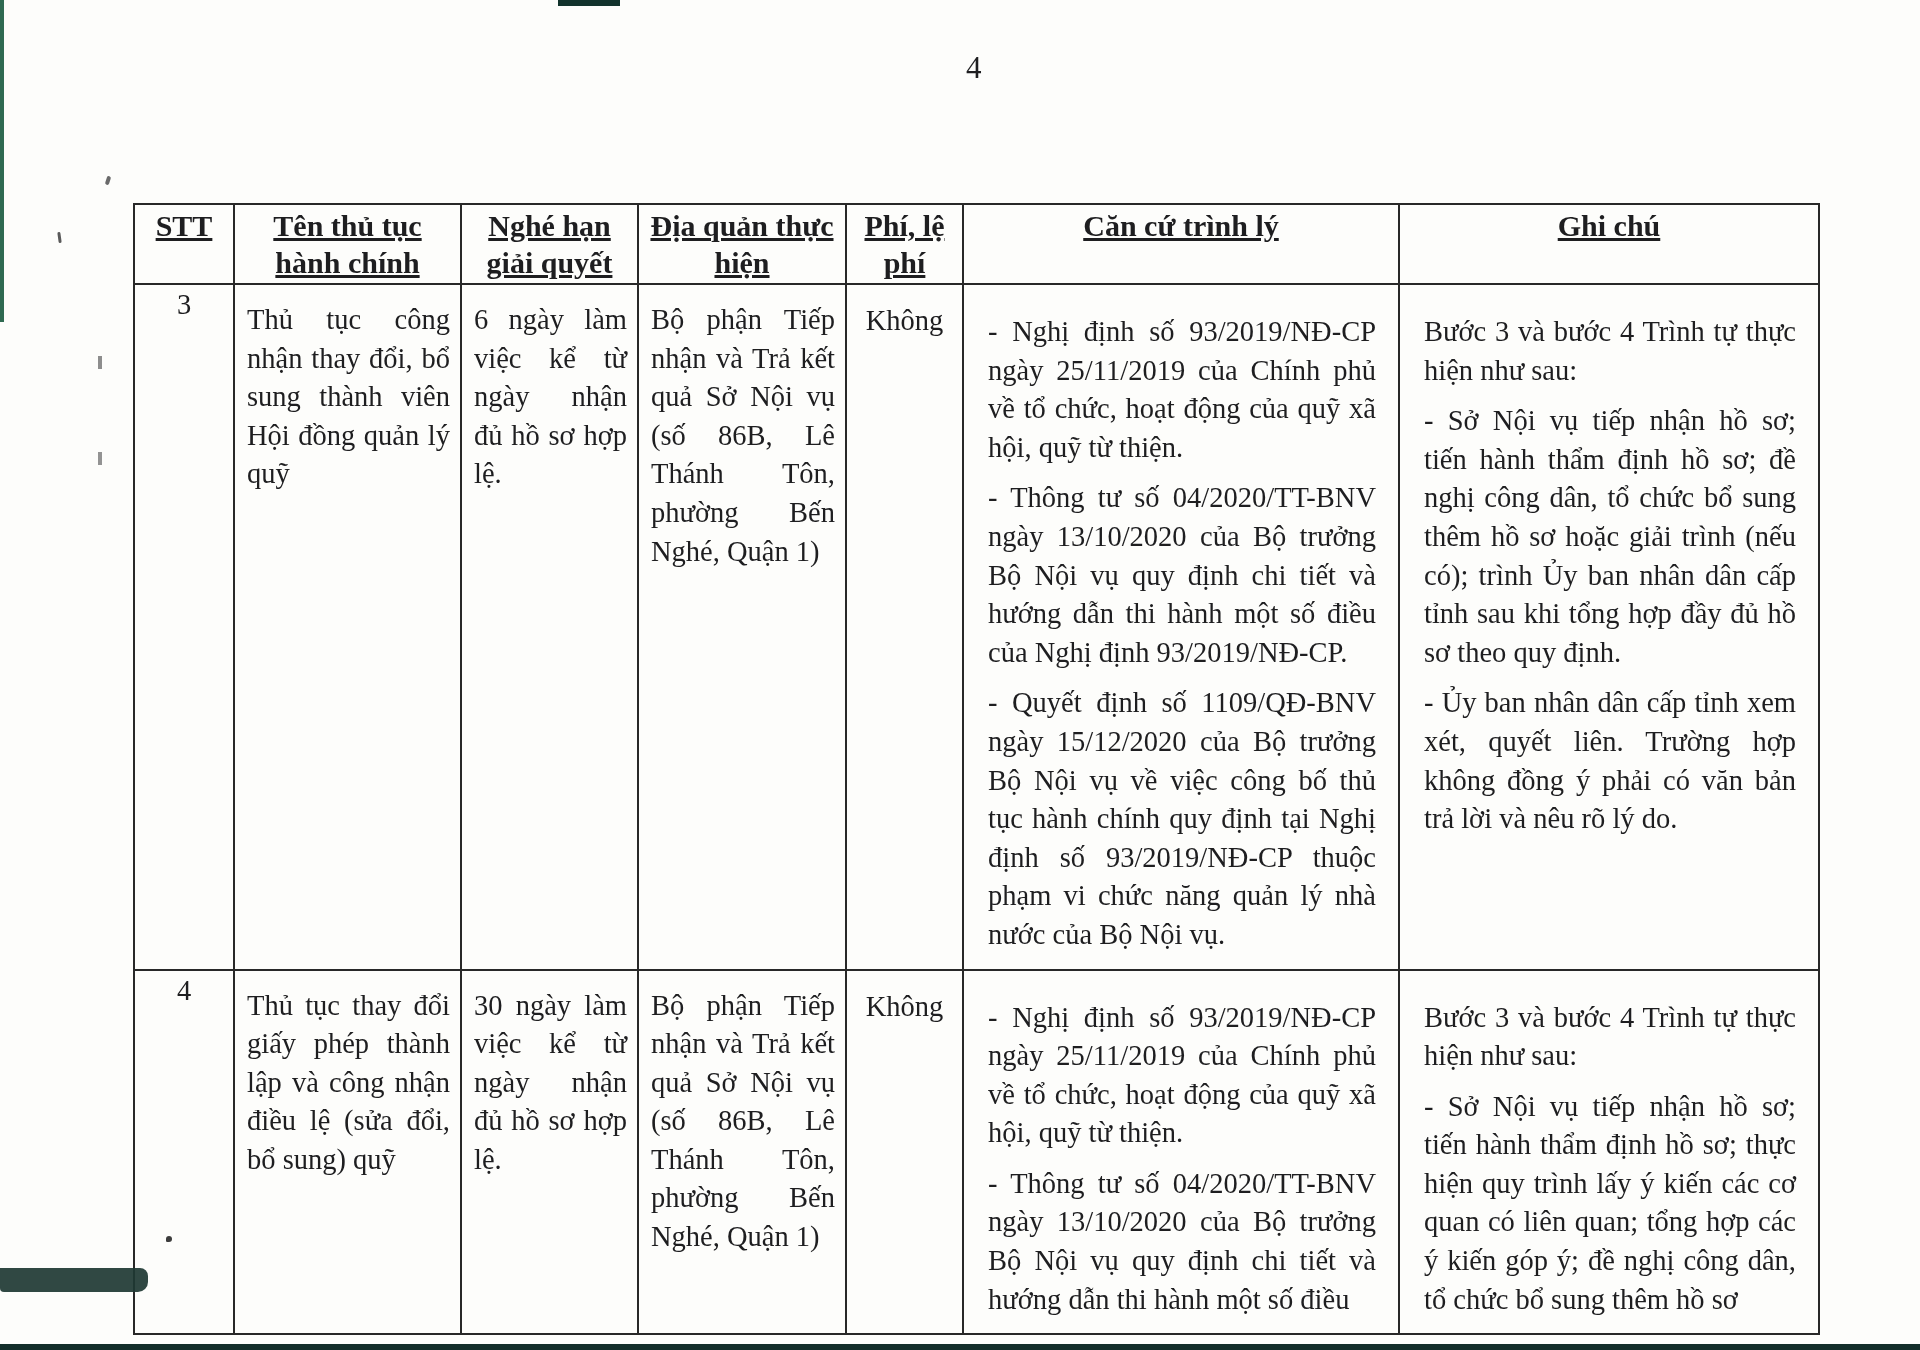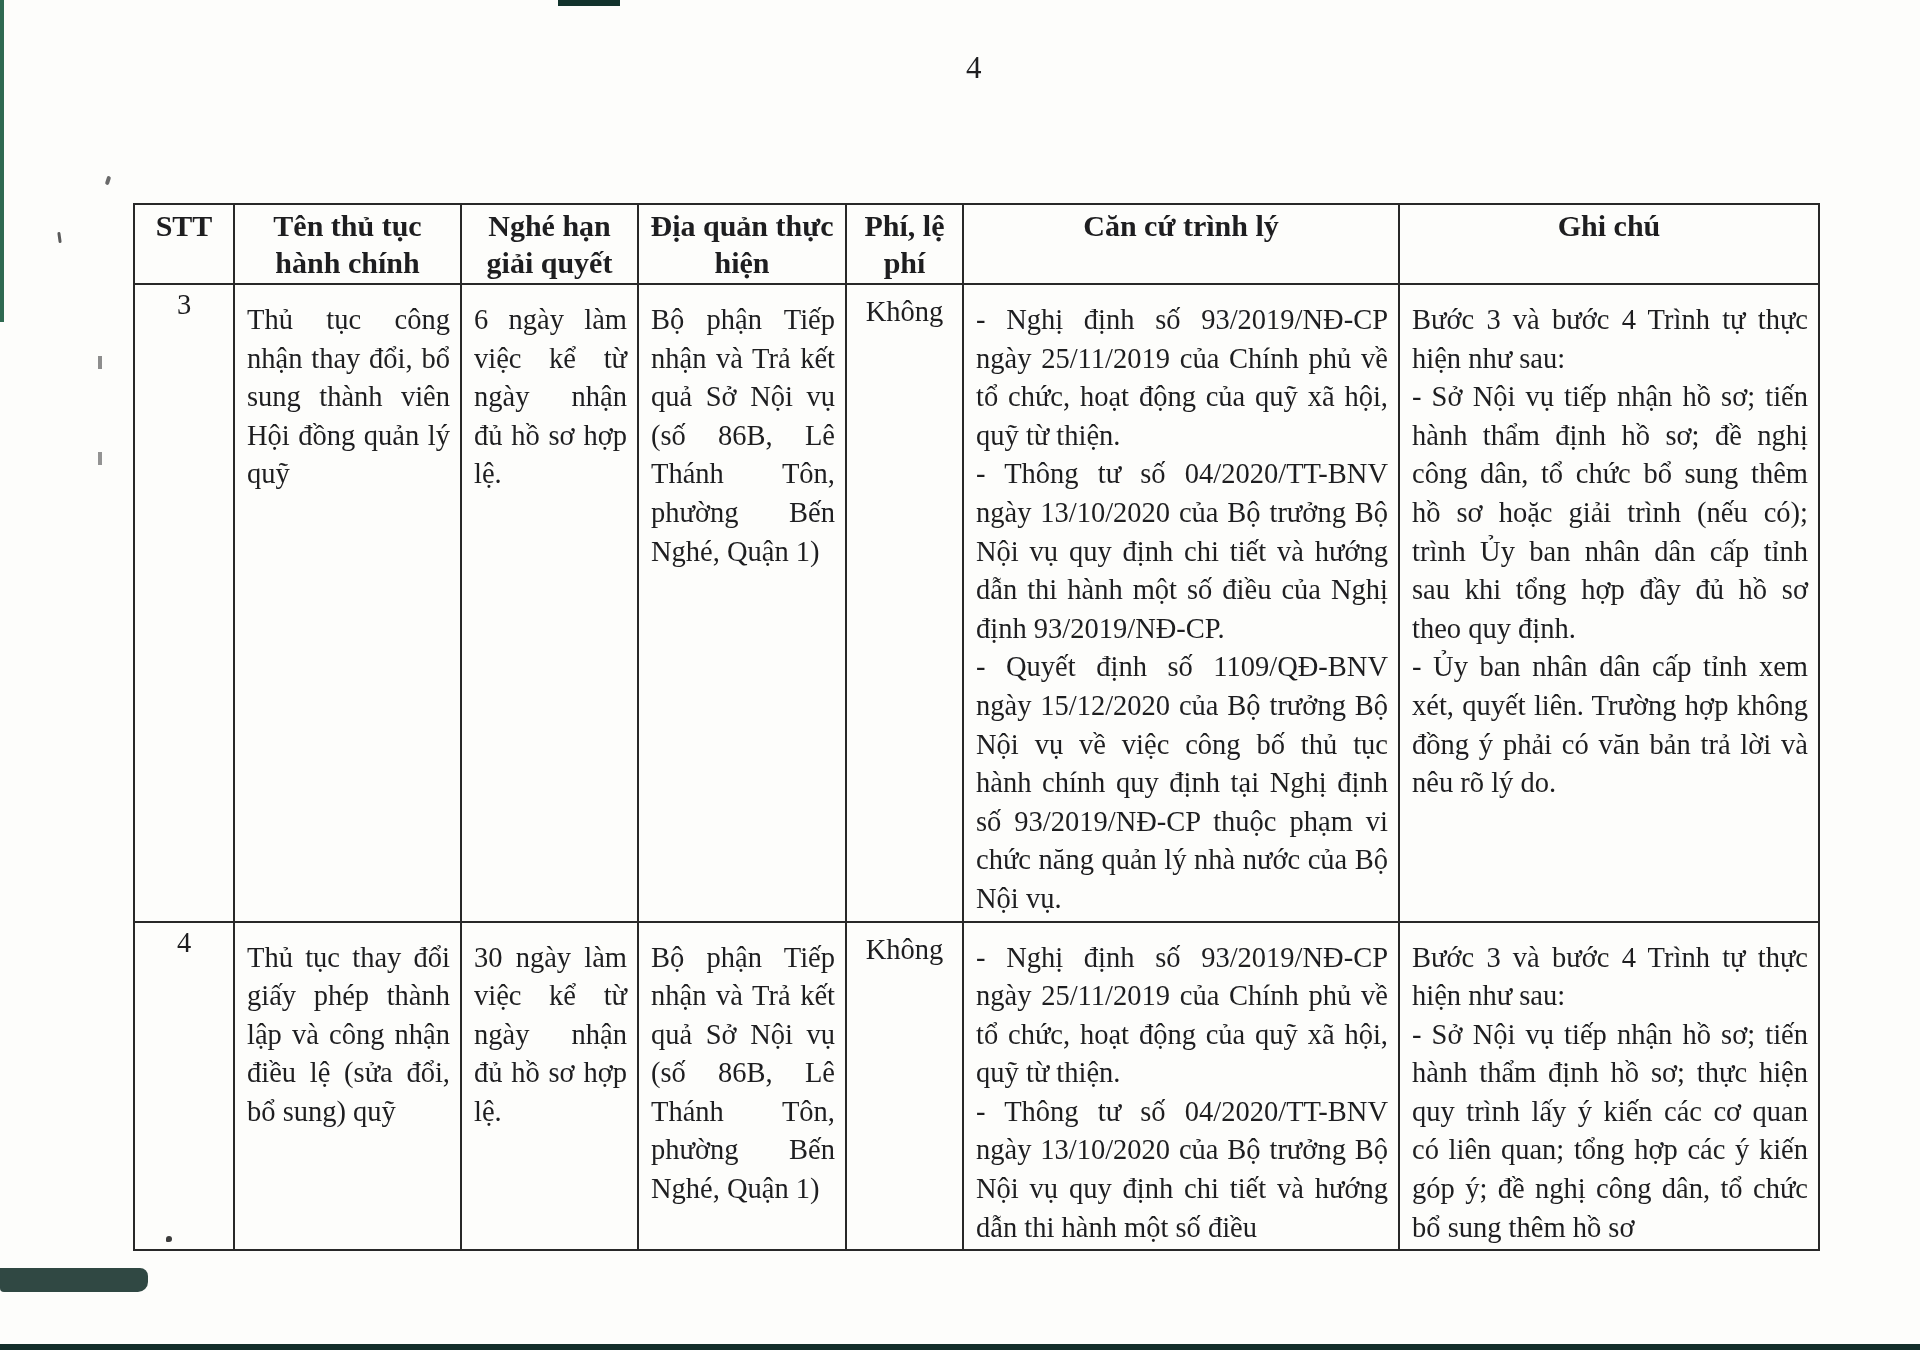--- a/index.html
+++ b/index.html
@@ -37,41 +37,42 @@
     border: 2px solid #282828;
     vertical-align: top;
     overflow: hidden;
   }
   .doc-table th {
     font-weight: bold;
     font-size: 30px;
     line-height: 37px;
     text-align: center;
     padding: 2px 6px;
+    text-decoration: underline;
   }
   tr.header-row { height: 80px; }
   tr.body-row-0 { height: 622px; }
   tr.body-row-1 { height: 317px; }
 
   .doc-table td {
     font-size: 28.5px;
     line-height: 38.6px;
     text-align: justify;
     padding: 16px 10px 2px 12px;
   }
   .doc-table td.cell-stt {
     text-align: center;
     padding: 1px 4px;
   }
   .doc-table td.cell-phi {
     text-align: center;
-    padding: 8px 6px;
+    padding: 17px 6px;
   }
   .doc-table td p {
-    margin: 0;
+    margin: 12px;
   }
 
   
   .artifact { position: absolute; }
   .edge-left-strip {
     left: 0; top: 0;
     width: 4px; height: 322px;
     background: #2f6a51;
   }
   .edge-top-mark {

